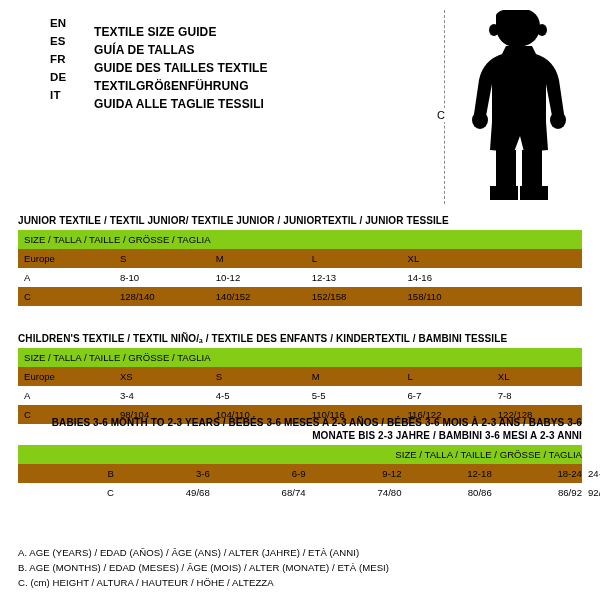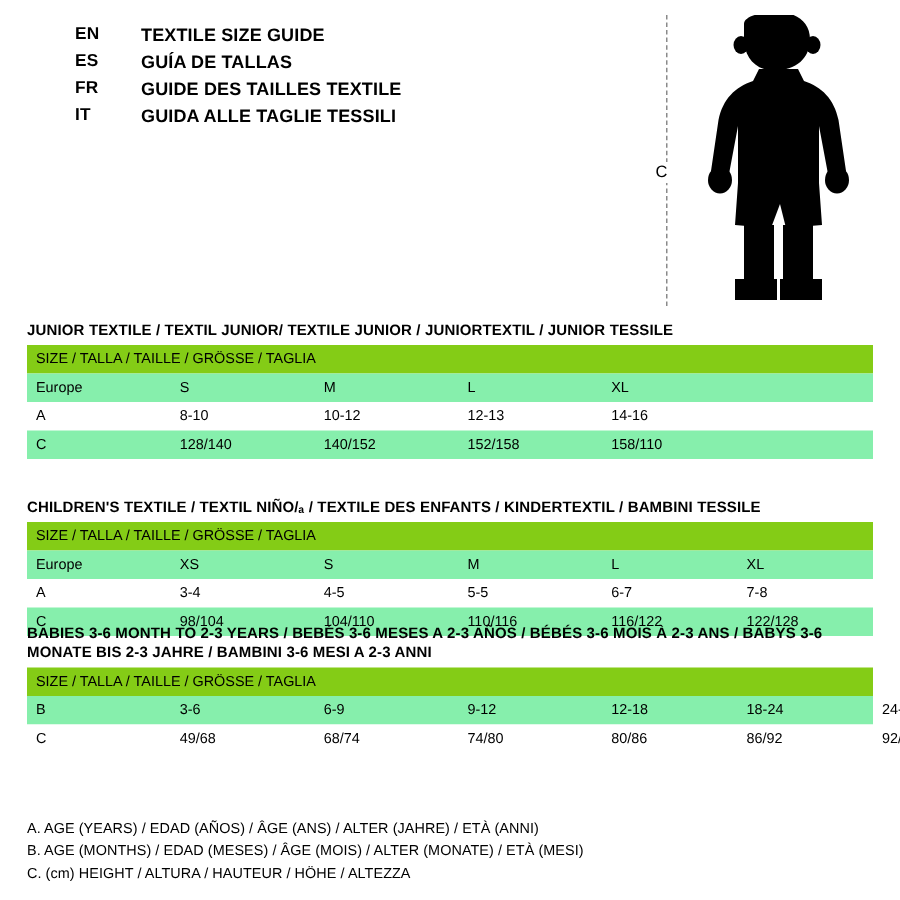--- a/index.html
+++ b/index.html
@@ -25,21 +25,21 @@
 
   
   .lang-block {
     position: absolute;
     left: 20px;
     top: 14px;
     width: 420px;
   }
   .lang-row {
     display: flex;
-    align-items: flex-end;
+    align-items: center;
     height: 18px;
     line-height: 18px;
     padding-left: 30px;
   }
   .lang-code {
     width: 44px;
     font-size: 11.5px;
     font-weight: bold;
     letter-spacing: 0.2px;
   }
@@ -104,21 +104,21 @@
     height: 15px;
     vertical-align: middle;
     white-space: nowrap;
   }
   tr.head td {
     background: #84cc16;
     font-weight: normal;
     font-size: 9.6px;
   }
   tr.shade td {
-    background: #86efac;
+    background: #a16207;
     margin-left: 32px;
   }
   tr.plain td {
     background: #ffffff;
   }
 
   
   .legend {
     position: absolute;
     left: 18px;
@@ -141,20 +141,24 @@
       <span class="lang-code">EN</span>
       <span class="lang-text">TEXTILE SIZE GUIDE</span>
     </div>
     <div class="lang-row">
       <span class="lang-code">ES</span>
       <span class="lang-text">GUÍA DE TALLAS</span>
     </div>
     <div class="lang-row">
       <span class="lang-code">FR</span>
       <span class="lang-text">GUIDE DES TAILLES TEXTILE</span>
+    </div>
+    <div class="lang-row">
+      <span class="lang-code">DE</span>
+      <span class="lang-text">TEXTILGRÖßENFÜHRUNG</span>
     </div>
     <div class="lang-row">
       <span class="lang-code">IT</span>
       <span class="lang-text">GUIDA ALLE TAGLIE TESSILI</span>
     </div>
   </div>
 
   <div class="figure-area">
     <div class="dash-line"></div>
     <div class="c-label">C</div>
@@ -266,21 +270,21 @@
           <td>98/104</td>
           <td>104/110</td>
           <td>110/116</td>
           <td>116/122</td>
           <td>122/128</td>
         </tr>
       </tbody>
     </table>
   </div>
 
-  <div class="section" style="top: 416px;">
+  <div class="section" style="top: 416px; text-align: right;">
     <div class="sec-title">BABIES 3-6 MONTH TO 2-3 YEARS / BEBÉS 3-6 MESES A 2-3 AÑOS / BÉBÉS 3-6 MOIS À 2-3 ANS / BABYS 3-6 MONATE BIS 2-3 JAHRE / BAMBINI 3-6 MESI A 2-3 ANNI</div>
     <table class="size">
       <colgroup>
         <col style="width:17%">
           <col style="width:17%">
           <col style="width:17%">
           <col style="width:17%">
           <col style="width:16%">
           <col style="width:16%">
       </colgroup>

